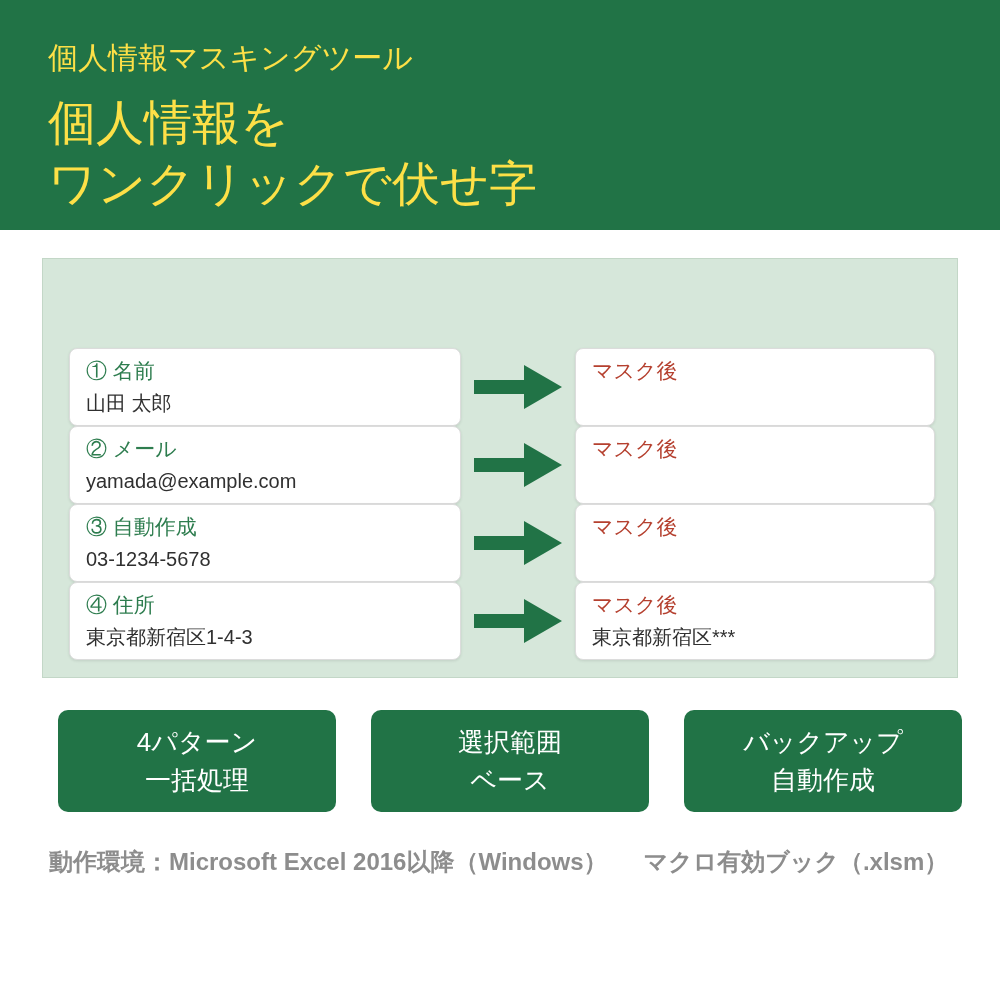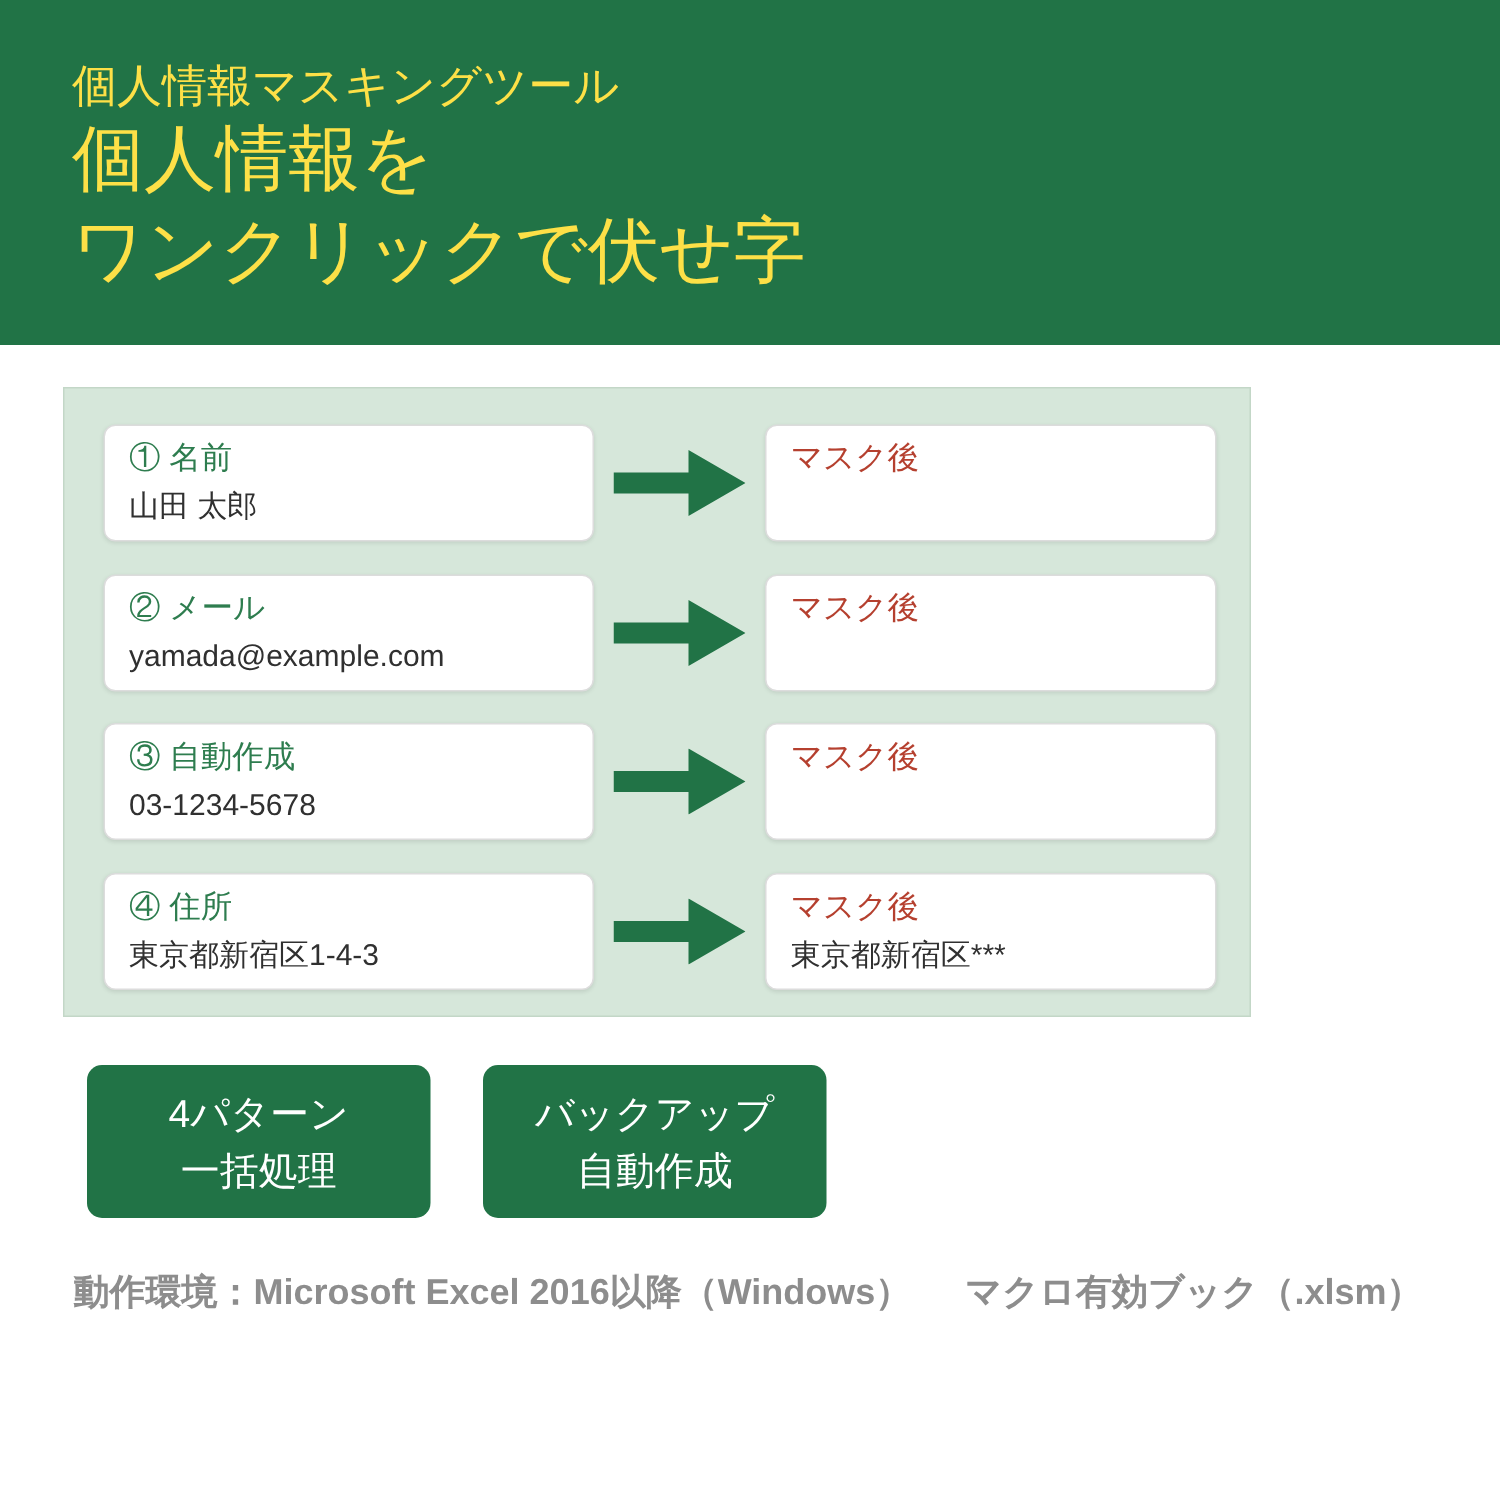--- a/index.html
+++ b/index.html
@@ -16,31 +16,31 @@
   
   .header {
     position:absolute; top:0; left:0;
     width:1000px; height:230px;
     background: var(--brand-green, #217346);
     color:#fde047;
     box-sizing:border-box;
     padding:40px 48px 0 48px;
   }
   .app-name { font-size:30px; line-height:36px; font-weight:400; }
-  .main-title { font-size:48px; line-height:61px; font-weight:400; }
+  .main-title { margin-top:16px; font-size:48px; line-height:61px; font-weight:400; }
   
   .panel {
     position:absolute; left:42px; top:258px;
-    width:792px; height:420px;
+    width:916px; height:420px;
     background: var(--panel-green, #d6e7da);
     border:1px solid var(--panel-border, #c3d7c7);
     box-sizing:border-box;
-    padding:24px 22px 17px 26px;
+    padding:8px 22px 17px 26px;
     display:flex; flex-direction:column;
-    justify-content:space-between;
+    justify-content:flex-end;
   }
   .row { display:flex; align-items:center; height:78px; }
   .card {
     background:#ffffff;
     border:1px solid #dcdcdc;
     border-radius:8px;
     box-shadow:0 1px 3px rgba(0,0,0,0.10);
     box-sizing:border-box;
     height:78px;
     padding:9px 10px 0 16px;
@@ -54,21 +54,21 @@
   }
   .card-label { font-size:21px; line-height:25px; color: var(--label-green, #2e7d4f); }
   .card.masked .card-label { color: var(--mask-red, #b5402f); }
   .card-value { margin-top:4px; font-size:20px; line-height:33px; color: var(--value-text, #303030); }
   
   .features {
     position:absolute; left:58px; top:710px;
     display:flex; gap:35px;
   }
   .feature {
-    width:229px; height:102px;
+    width:278px; height:102px;
     background: var(--brand-green, #217346);
     border-radius:10px;
     color:#ffffff;
     display:flex; flex-direction:column;
     align-items:center; justify-content:center;
     font-size:26px; line-height:38px;
     text-align:center;
   }
   
   .footer {
@@ -157,20 +157,24 @@
     </div>
 
   </div>
 
   <div class="features">
     <div class="feature">
       <div>4パターン</div>
       <div>一括処理</div>
     </div>
     <div class="feature">
+      <div>選択範囲</div>
+      <div>ベース</div>
+    </div>
+    <div class="feature">
       <div>バックアップ</div>
       <div>自動作成</div>
     </div>
   </div>
 
   <div class="footer">
     <span>動作環境：Microsoft Excel 2016以降（Windows）</span><span class="file-format">マクロ有効ブック（.xlsm）</span>
   </div>
 
 </div>

